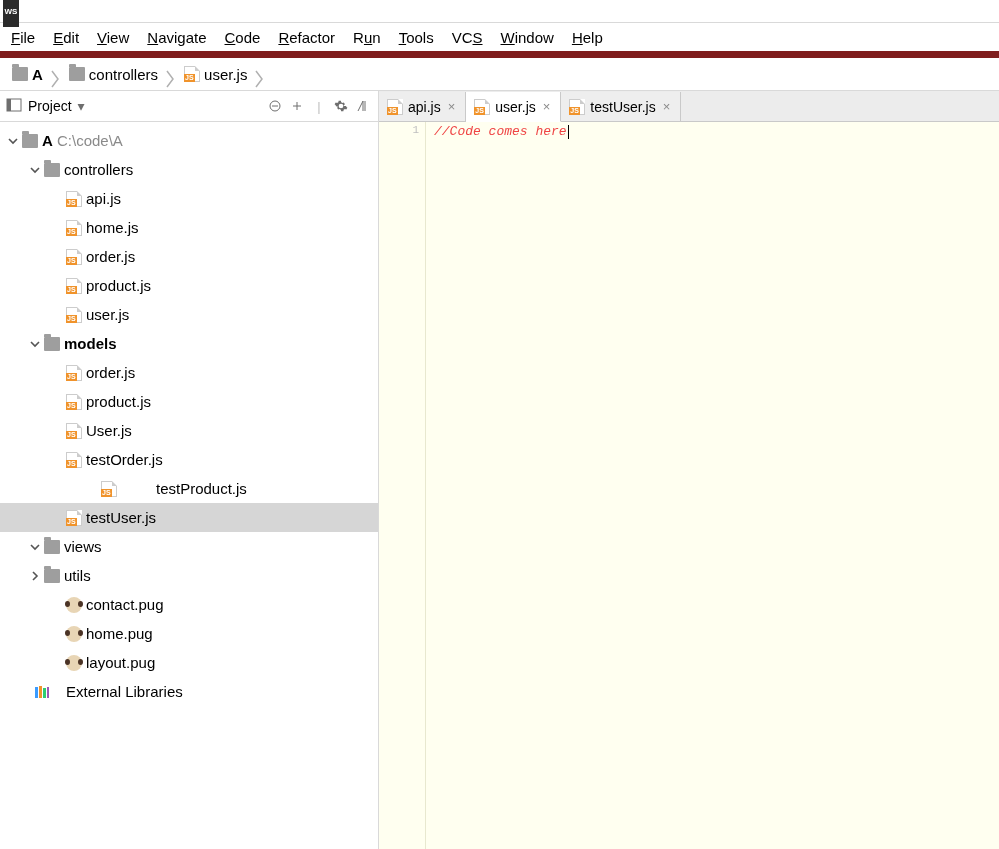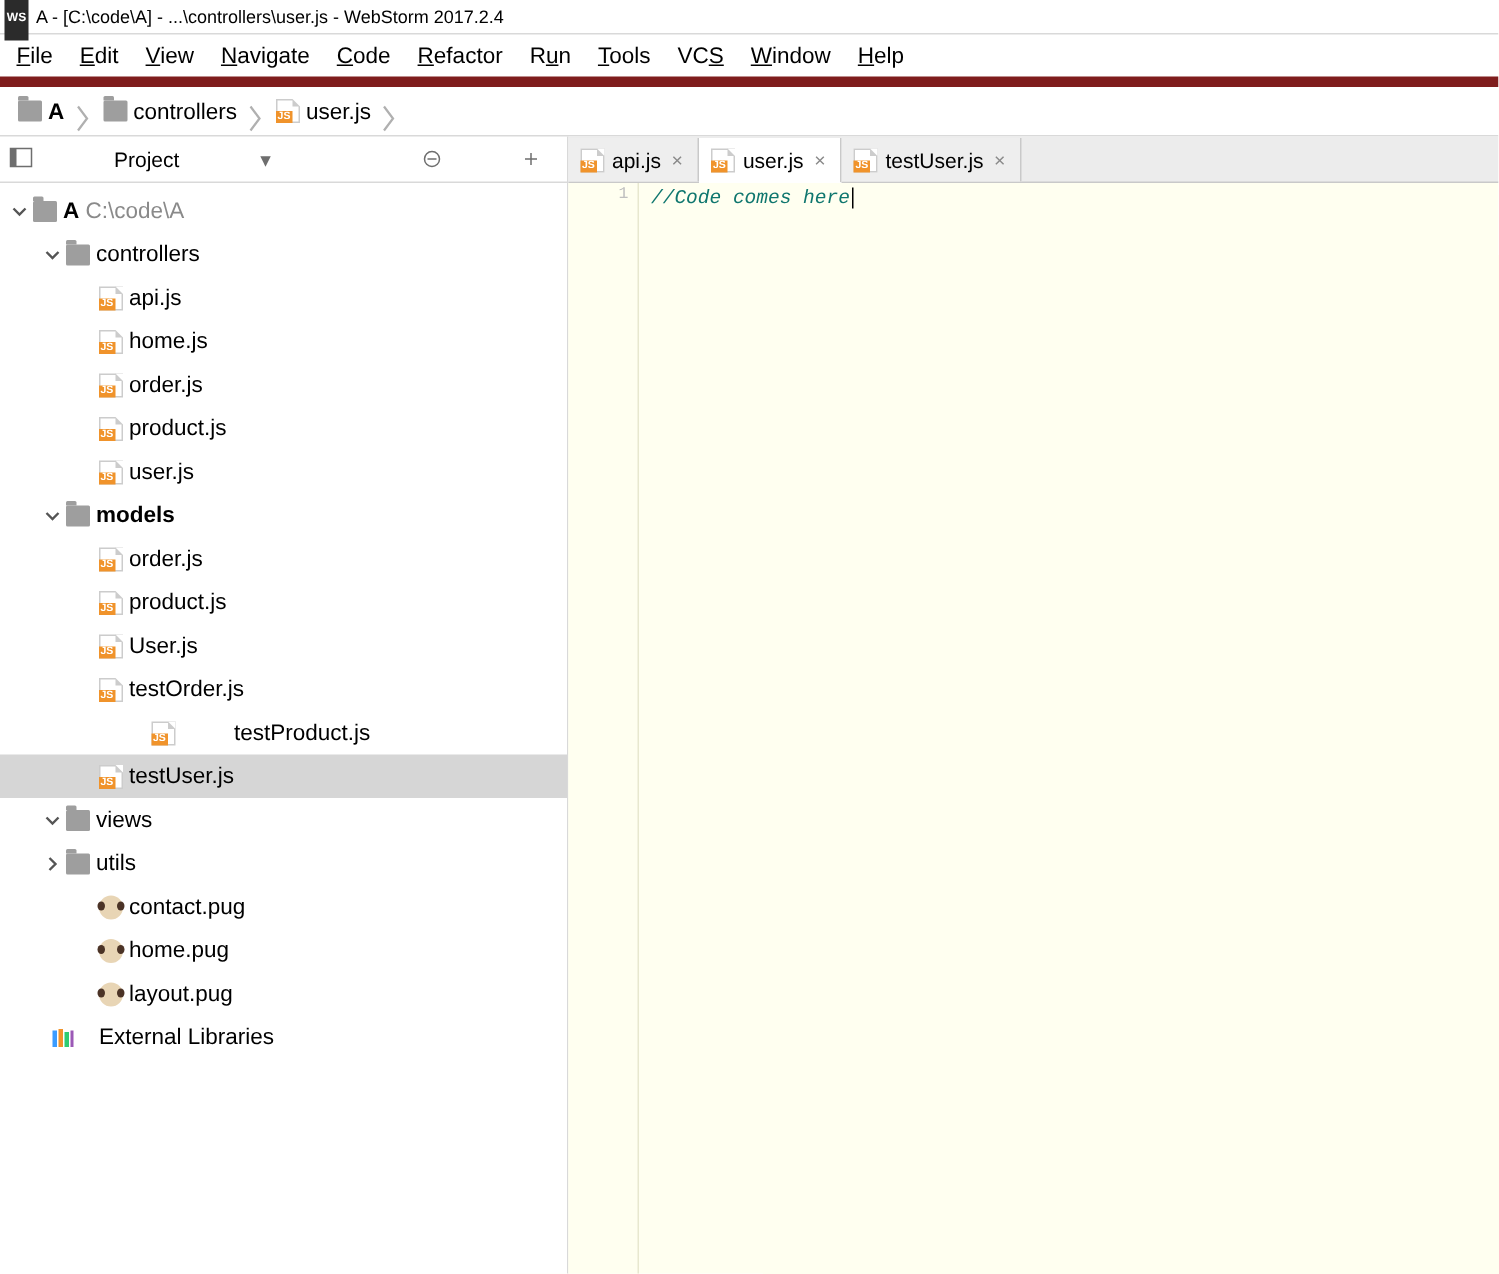--- a/index.html
+++ b/index.html
@@ -138,21 +138,20 @@
     display:flex;
     flex-direction:column;
   }
   .sidebar-header{
     height:30px;
     border-bottom:1px solid #d9d9d9;
     display:flex;
     align-items:center;
     padding:0 6px;
     font-size:14px;
-    gap:48px;
   }
   .sidebar-header .spacer{flex:1;}
   .sidebar-header .tool{
     width:18px;height:18px;
     display:inline-flex;align-items:center;justify-content:center;
     margin-left:4px; color:#6e6e6e; font-size:13px;
   }
   .tree{
     flex:1;
     overflow:auto;
@@ -225,38 +224,37 @@
     background:#fffff0;
     border-right:1px solid #e8e8cf;
     font-style:normal;
     font-size:11px;
   }
   .code{
     flex:1;
     padding:2px 0 0 8px;
   }
   .code .comment{
-    color:#0f766e;
+    color:#ef4444;
     font-style:italic;
   }
   .caret{
     display:inline-block;
     width:1px;height:14px;
     background:#000;
     vertical-align:middle;
     margin-left:1px;
   }
   .bc-bold { font-weight:bold; }
 </style>
 </head>
 <body>
 
 <div class="titlebar">
   <span class="ws-logo">WS</span>
-  <span>A - [C:\code\A] - ...\controllers\user.js - WebStorm 2017.2.4</span>
 </div>
 
 <div class="menubar" id="menubar">
     <span class="menu-item"><u>F</u>ile</span>
     <span class="menu-item"><u>E</u>dit</span>
     <span class="menu-item"><u>V</u>iew</span>
     <span class="menu-item"><u>N</u>avigate</span>
     <span class="menu-item"><u>C</u>ode</span>
     <span class="menu-item"><u>R</u>efactor</span>
     <span class="menu-item">R<u>u</u>n</span>

